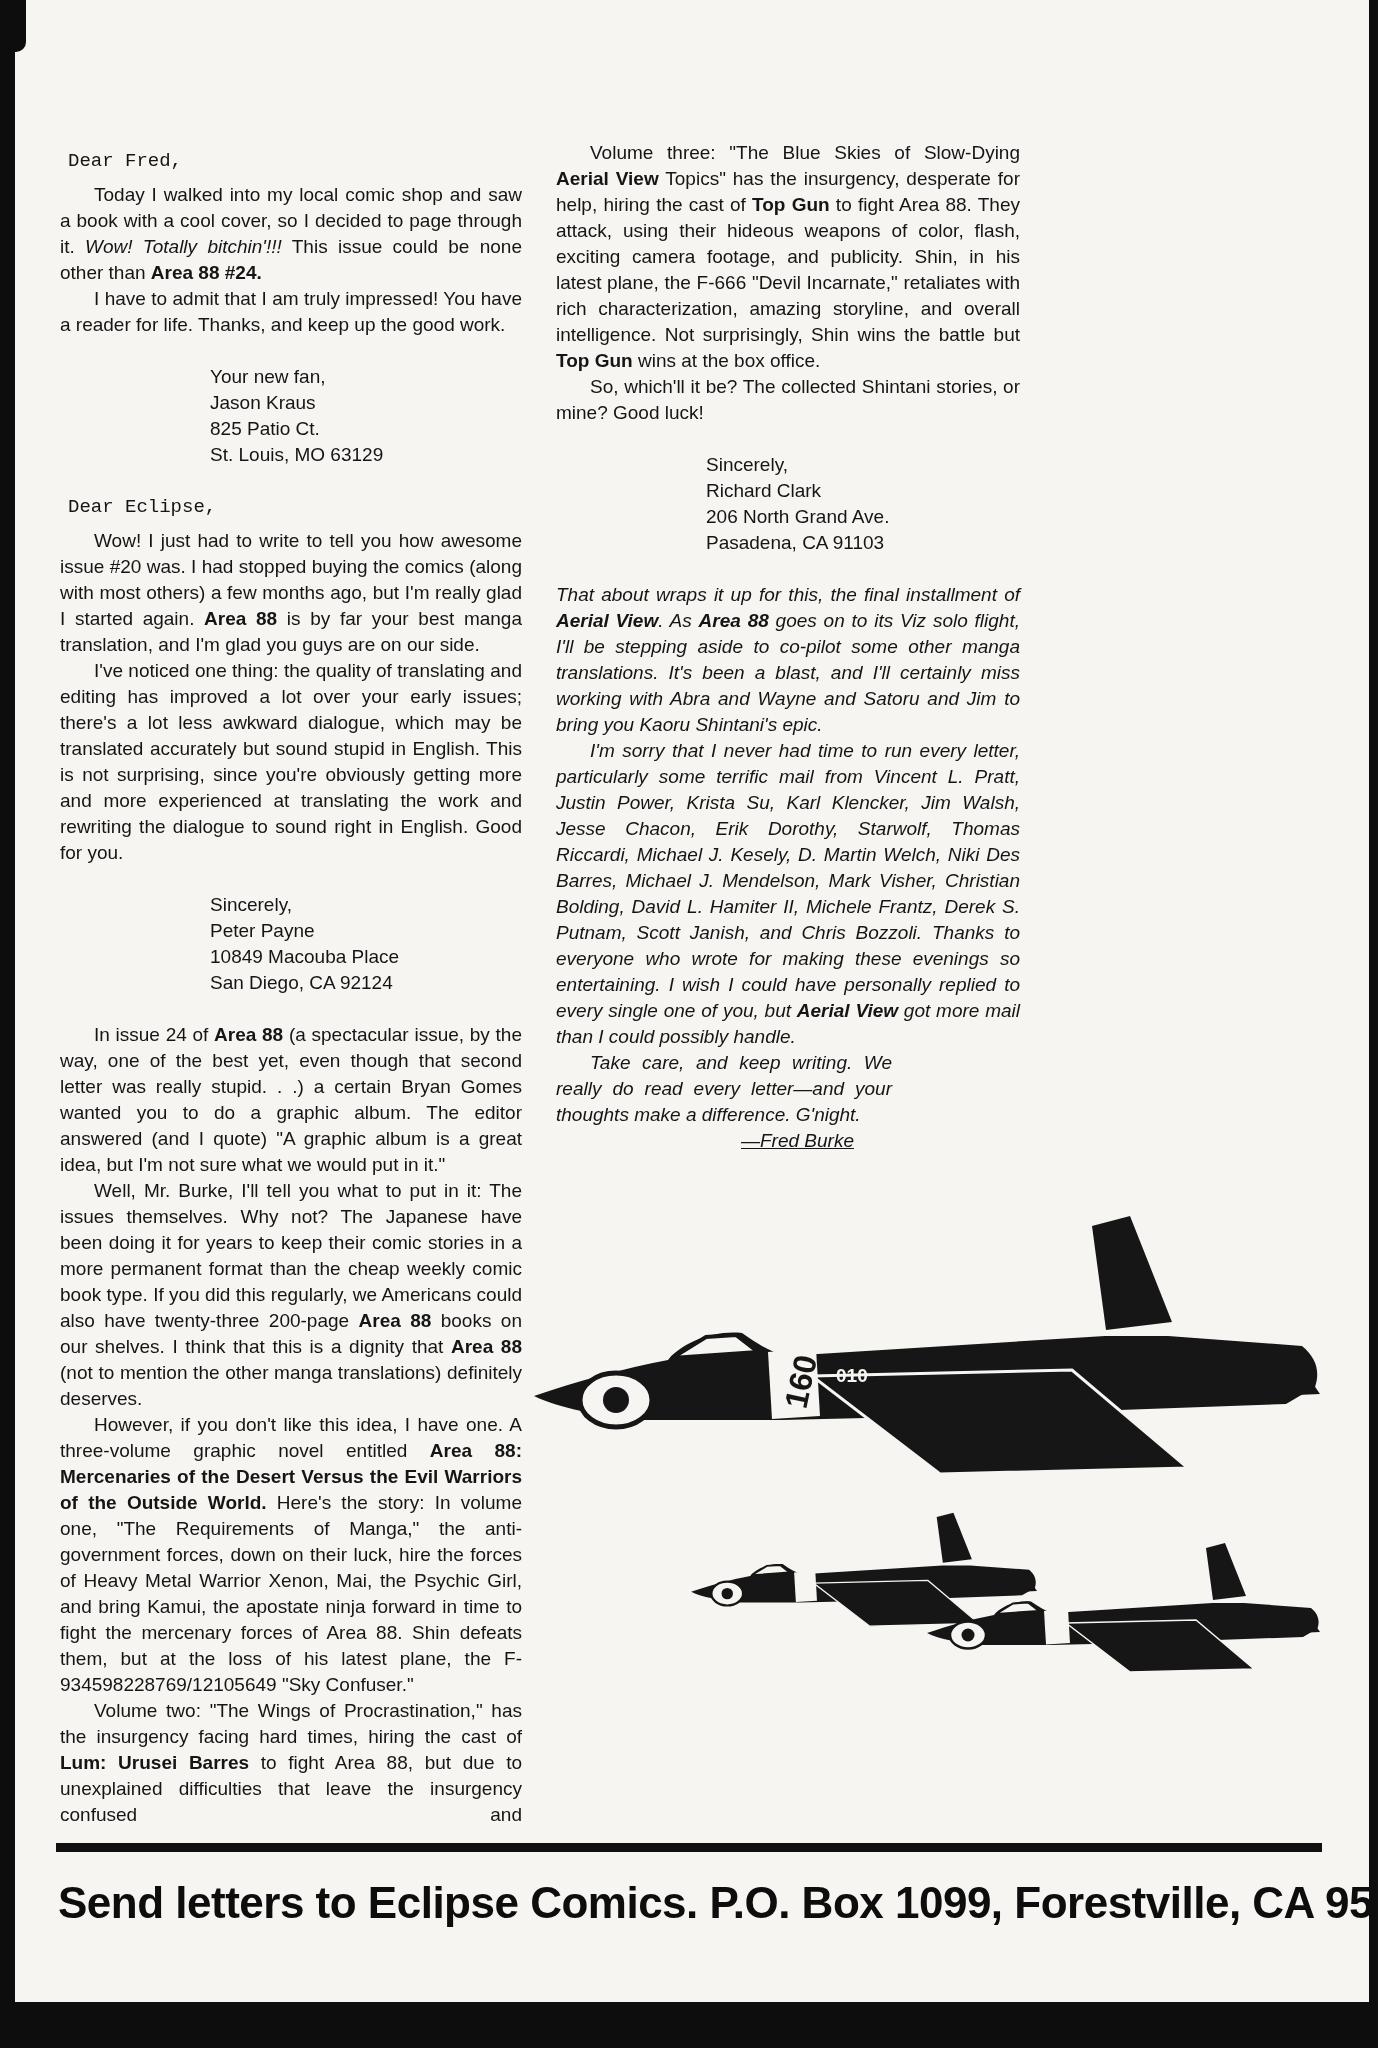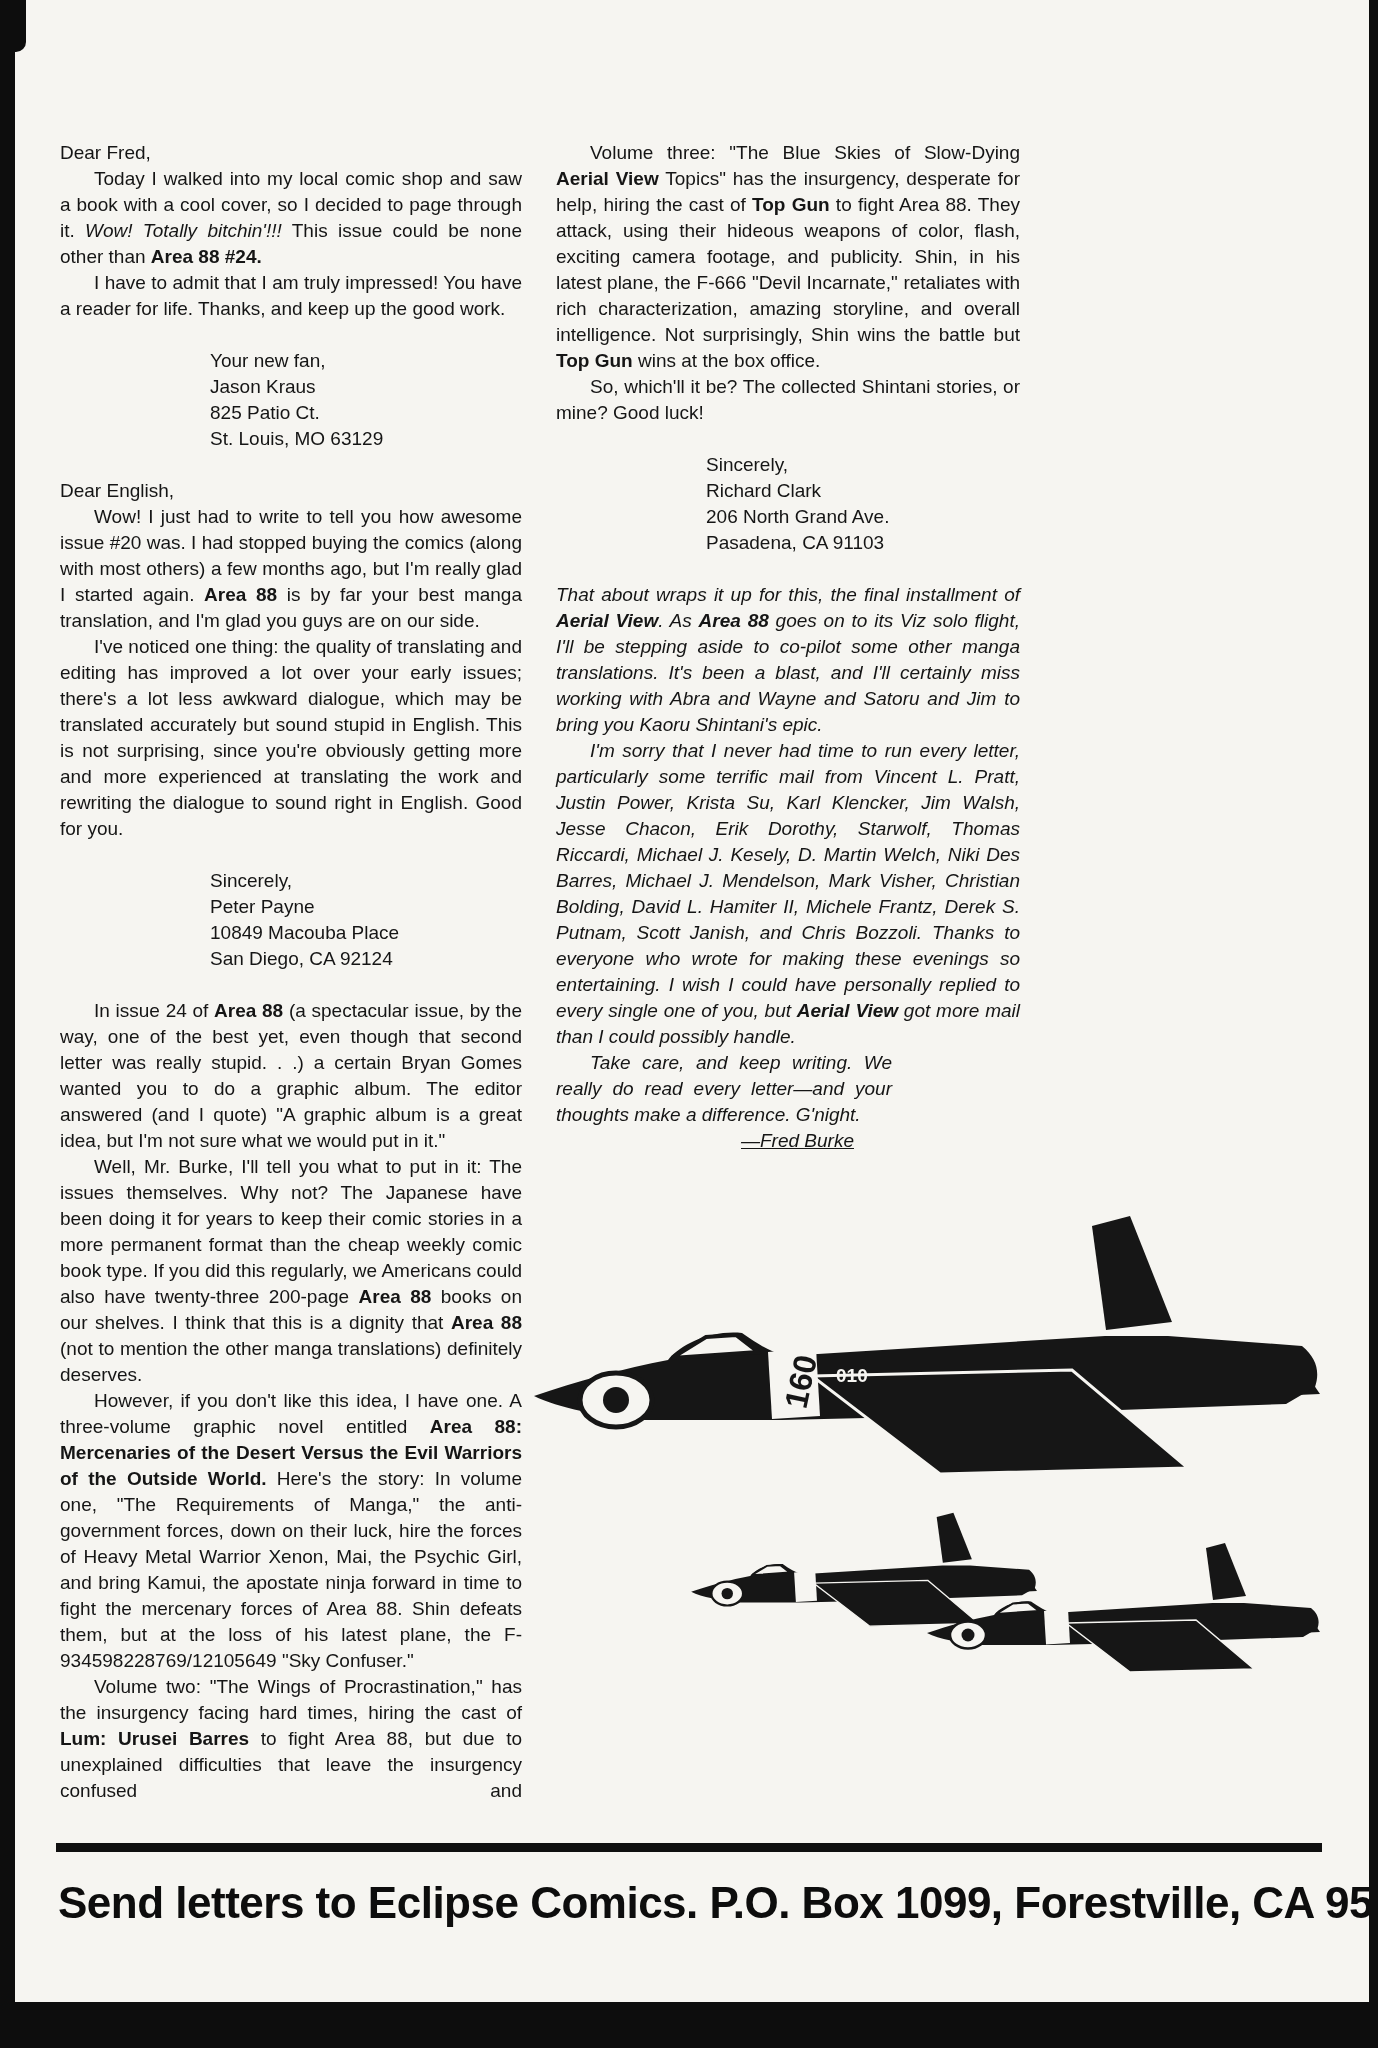--- a/index.html
+++ b/index.html
@@ -19,21 +19,21 @@
 
   
   .col{position:absolute;top:140px;font-size:19px;line-height:26px;}
   .col-left{left:60px;width:462px;}
   .col-right{left:556px;width:464px;}
   .para{margin:0;text-align:justify;}
   .para.indent{text-indent:34px;}
   .para.jl{text-align-last:justify;}
   .para.narrow{width:336px;}
   .para.byline{padding-left:185px;text-align:left;text-decoration:underline;}
-  .salutation{margin:0;}
+  .salutation{margin:8px;font-family:Liberation Mono, monospace;}
   .sig{margin:26px 0 26px 150px;}
   .b{font-weight:bold;}
   .i{font-style:italic;}
 
   
   .footer-rule{position:absolute;left:56px;top:1843px;width:1266px;height:9px;background:#101010;}
   .footer-text{
     position:absolute;left:58px;top:1878px;width:1290px;
     font-size:44px;font-weight:bold;letter-spacing:-0.5px;color:#0d0d0d;
     white-space:nowrap;
@@ -52,21 +52,21 @@
   <div class="col col-left">
       <div class="salutation">Dear Fred,</div>
       <p class="para indent"><span>Today I walked into my local comic shop and saw a book with a cool cover, so I decided to page through it. </span><span class="i">Wow!  Totally bitchin'!!!</span><span> This issue could be none other than </span><span class="b">Area 88 #24.</span></p>
       <p class="para indent"><span>I have to admit that I am truly impressed! You have a reader for life. Thanks, and keep up the good work.</span></p>
       <div class="sig">
         <div>Your new fan,</div>
         <div>Jason Kraus</div>
         <div>825 Patio Ct.</div>
         <div>St. Louis, MO 63129</div>
       </div>
-      <div class="salutation">Dear English,</div>
+      <div class="salutation">Dear Eclipse,</div>
       <p class="para indent"><span>Wow!  I just had to write to tell you how awesome issue #20 was.  I had stopped buying the comics (along with most others) a few months ago, but I'm really glad I started again.  </span><span class="b">Area 88</span><span> is by far your best manga translation, and I'm glad you guys are on our side.</span></p>
       <p class="para indent"><span>I've noticed one thing: the quality of translating and editing has improved a lot over your early issues; there's a lot less awkward dialogue, which may be translated accurately but sound stupid in English.  This is not surprising, since you're obviously getting more and more experienced at translating the work and rewriting the dialogue to sound right in English.  Good for you.</span></p>
       <div class="sig">
         <div>Sincerely,</div>
         <div>Peter Payne</div>
         <div>10849 Macouba Place</div>
         <div>San Diego, CA  92124</div>
       </div>
       <p class="para indent"><span>In issue 24 of </span><span class="b">Area 88</span><span> (a spectacular issue, by the way, one of the best yet, even though that second letter was really stupid. . .) a certain Bryan Gomes wanted you to do a graphic album. The editor answered (and I quote) "A graphic album is a great idea, but I'm not sure what we would put in it."</span></p>
       <p class="para indent"><span>Well, Mr. Burke, I'll tell you what to put in it: The issues themselves. Why not? The Japanese have been doing it for years to keep their comic stories in a more permanent format than the cheap weekly comic book type. If you did this regularly, we Americans could also have twenty-three 200-page </span><span class="b">Area 88</span><span> books on our shelves. I think that this is a dignity that </span><span class="b">Area 88</span><span> (not to mention the other manga translations) definitely deserves.</span></p>

